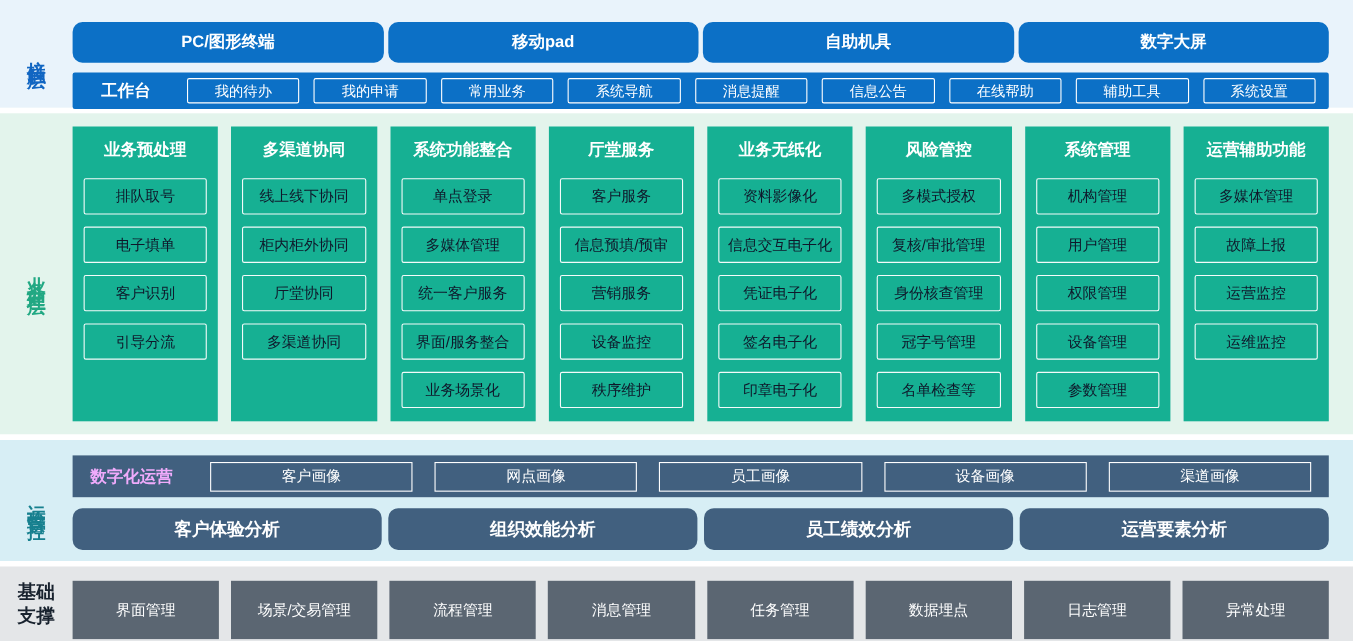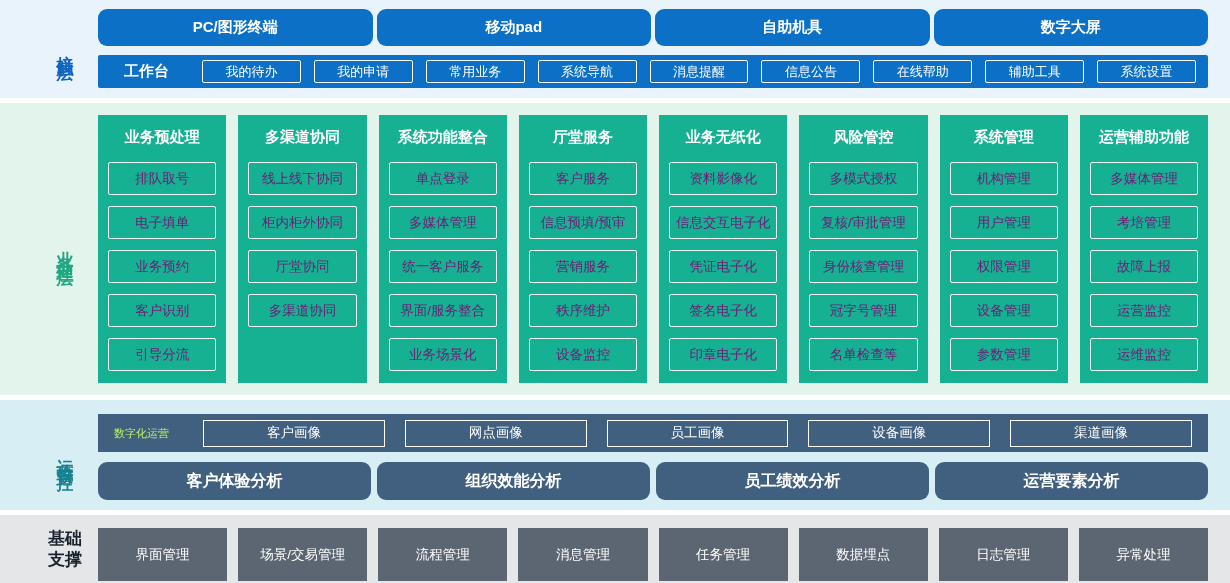--- a/index.html
+++ b/index.html
@@ -2,55 +2,55 @@
 <html><head>
 <meta charset="utf-8">
 <style>
   * { margin:0; padding:0; box-sizing:border-box; }
   html,body { width:1230px; height:583px; background:#ffffff;
     font-family:"Liberation Sans", sans-serif; overflow:hidden; }
 
   .band { display:flex; width:100%; }
   .sep { height:5px; background:#ffffff; }
 
-  .band-label { width:66px; display:flex; align-items:center; justify-content:center;margin-left:32px; }
+  .band-label { width:66px; display:flex; align-items:center; justify-content:center; }
   .v-label { writing-mode:vertical-lr; text-orientation:upright;
     font-weight:bold; font-size:17px; letter-spacing:5px; }
   .band-content { flex:1; padding-right:22px; }
 
   
   .band-contact { height:98px; background:#e9f3fb; }
   .contact-label { color:#1266c2; }
-  .channel-row { display:flex; gap:4px; height:37px; margin-top:9px; }
+  .channel-row { display:flex; gap:4px; height:37px; margin-top:20px; }
   .channel-btn { flex:1; background:#0c70c6; border-radius:9px; color:#fff;
     font-weight:bold; font-size:15px; display:flex; align-items:center; justify-content:center; }
   .workbench-bar { margin-top:9px; height:33px; background:#0c70c6; border-radius:2px;
     display:flex; align-items:center; padding:0 12px; gap:13px; }
   .workbench-label { color:#fff; font-weight:bold; font-size:15px; padding:0 20px 0 14px; white-space:nowrap; }
   .wb-item { flex:1; height:23px; border:1px solid #fff; border-radius:2px; color:#fff;
     font-size:13px; display:flex; align-items:center; justify-content:center; white-space:nowrap; }
 
   
   .band-business { height:292px; background:#e3f4ec; }
   .business-label { color:#21a883; }
   .biz-content { display:flex; gap:12px; padding-top:12px; padding-bottom:12px; height:100%; }
   .biz-col { flex:1; background:#16b093; padding:8px 10px 12px; display:flex; flex-direction:column; }
   .biz-col-title { color:#fff; font-weight:bold; font-size:15px; text-align:center;
     height:28px; line-height:28px; white-space:nowrap; }
   .biz-col-items { display:flex; flex-direction:column; flex:1; }
   .biz-item { height:33px; margin-top:11px; border:1px solid rgba(255,255,255,.95); border-radius:2px;
-    color:#701a75; font-size:13.5px; line-height:1.15; text-align:center; padding:0 3px;
+    color:#0f172a; font-size:13.5px; line-height:1.15; text-align:center; padding:0 3px;
     display:flex; align-items:center; justify-content:center; }
 
   
   .band-ops { height:110px; background:#d7eef5; }
   .ops-label { color:#17808f; }
   .ops-content { padding-top:14px; }
   .ops-bar { height:38px; background:#41607f; display:flex; align-items:center; padding:0 16px; gap:20px; }
-  .ops-bar-label { color:#bef264; font-weight:normal; font-size:11px; padding-right:14px; white-space:nowrap; }
+  .ops-bar-label { color:#f0abfc; font-weight:bold; font-size:15px; padding-right:14px; white-space:nowrap; }
   .ops-pill { flex:1; height:27px; border:1px solid #fff; color:#fff; font-size:13.5px;
     display:flex; align-items:center; justify-content:center; white-space:nowrap; }
   .ops-analysis { margin-top:10px; display:flex; gap:6px; height:38px; }
   .ops-analysis-item { flex:1; background:#41607f; border-radius:9px; color:#fff;
     font-weight:bold; font-size:16px; display:flex; align-items:center; justify-content:center; }
 
   
   .band-foundation { height:68px; background:#e4e6e8; }
   .foundation-label { color:#18222e; font-weight:bold; font-size:17px;
     width:38px; line-height:1.25; word-break:break-all; text-align:center; }
@@ -94,21 +94,20 @@
 <div class="band band-business">
   <div class="band-label">
     <div class="v-label business-label">业务处理层</div>
   </div>
   <div class="band-content biz-content">
     <div class="biz-col">
       <div class="biz-col-title">业务预处理</div>
       <div class="biz-col-items">
           <div class="biz-item">排队取号</div>
           <div class="biz-item">电子填单</div>
-          <div class="biz-item">业务预约</div>
           <div class="biz-item">客户识别</div>
           <div class="biz-item">引导分流</div>
         </div>
     </div>
     <div class="biz-col">
       <div class="biz-col-title">多渠道协同</div>
       <div class="biz-col-items">
           <div class="biz-item">线上线下协同</div>
           <div class="biz-item">柜内柜外协同</div>
           <div class="biz-item">厅堂协同</div>
@@ -124,22 +123,22 @@
           <div class="biz-item">界面/服务整合</div>
           <div class="biz-item">业务场景化</div>
         </div>
     </div>
     <div class="biz-col">
       <div class="biz-col-title">厅堂服务</div>
       <div class="biz-col-items">
           <div class="biz-item">客户服务</div>
           <div class="biz-item">信息预填/预审</div>
           <div class="biz-item">营销服务</div>
+          <div class="biz-item">设备监控</div>
           <div class="biz-item">秩序维护</div>
-          <div class="biz-item">设备监控</div>
         </div>
     </div>
     <div class="biz-col">
       <div class="biz-col-title">业务无纸化</div>
       <div class="biz-col-items">
           <div class="biz-item">资料影像化</div>
           <div class="biz-item">信息交互电子化</div>
           <div class="biz-item">凭证电子化</div>
           <div class="biz-item">签名电子化</div>
           <div class="biz-item">印章电子化</div>
@@ -162,21 +161,20 @@
           <div class="biz-item">用户管理</div>
           <div class="biz-item">权限管理</div>
           <div class="biz-item">设备管理</div>
           <div class="biz-item">参数管理</div>
         </div>
     </div>
     <div class="biz-col">
       <div class="biz-col-title">运营辅助功能</div>
       <div class="biz-col-items">
           <div class="biz-item">多媒体管理</div>
-          <div class="biz-item">考培管理</div>
           <div class="biz-item">故障上报</div>
           <div class="biz-item">运营监控</div>
           <div class="biz-item">运维监控</div>
         </div>
     </div>
   </div>
 </div>
 
 <div class="sep"></div>
 

